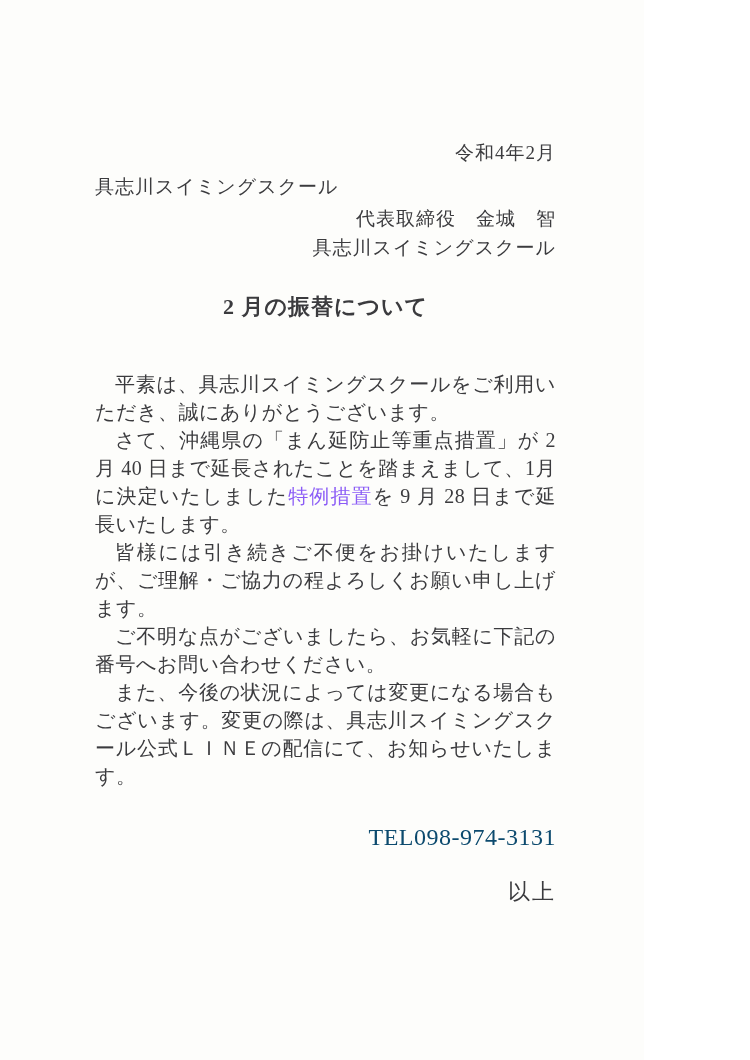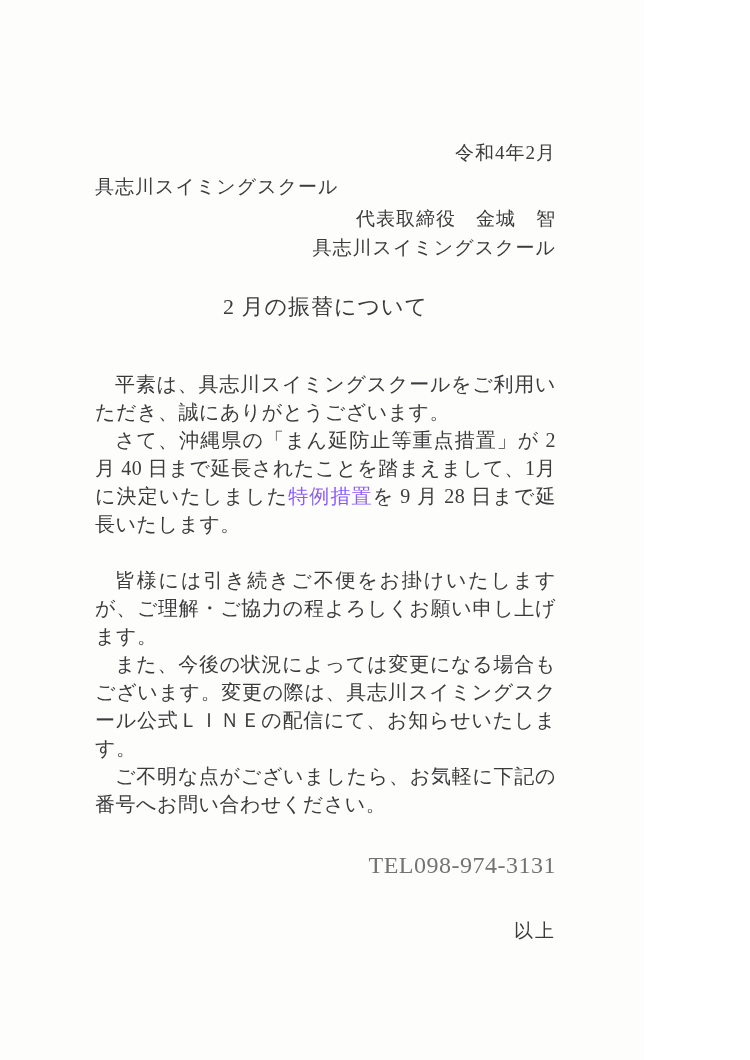--- a/index.html
+++ b/index.html
@@ -34,47 +34,46 @@
   }
   .sender {
     text-align: right;
     font-size: 19px;
     line-height: 29px;
     letter-spacing: 1px;
   }
   .title {
     text-align: center;
     font-size: 22px;
-    font-weight: normal;
+    font-weight: bold;
     letter-spacing: 1px;
     margin: 30px 0 48px 0;
   }
   .body p {
     margin: 0;
     font-size: 20px;
     line-height: 28px;
     letter-spacing: 0.5px;
     text-indent: 1em;
     text-align: justify;
   }
   .body p.para-gap {
-    margin-top: 28px;
   }
   .tel {
     text-align: right;
     font-size: 24px;
     letter-spacing: 0.5px;
     margin-top: 34px;
-    color: #737373;
+    color: #0c4a6e;
   }
   .closing {
     text-align: right;
-    font-size: 19px;
+    font-size: 22px;
     letter-spacing: 2px;
-    margin-top: 39px;
+    margin-top: 26px;
   }
 </style>
 </head>
 <body>
 
 <div class="page">
 
   <div class="date">令和4年2月</div>
 
   <div class="recipient">具志川スイミングスクール</div>
@@ -88,22 +87,22 @@
 
   <div class="body">
     <p>平素は、具志川スイミングスクールをご利用いただき、誠にありがとうございます。</p>
 
     <p><span>さて、沖縄県の「まん延防止等重点措置」が 2 月 40 日まで延長されたことを踏まえまして、1月に決定いたしました</span><span style="color: #8b5cf6;">特例措置</span><span>を 9 月 28 日まで延長いたします。</span></p>
 
 
 
     <p class="para-gap">皆様には引き続きご不便をお掛けいたしますが、ご理解・ご協力の程よろしくお願い申し上げます。</p>
 
+    <p>ご不明な点がございましたら、お気軽に下記の番号へお問い合わせください。</p>
+
     <p>また、今後の状況によっては変更になる場合もございます。変更の際は、具志川スイミングスクール公式ＬＩＮＥの配信にて、お知らせいたします。</p>
-
-    <p>ご不明な点がございましたら、お気軽に下記の番号へお問い合わせください。</p>
   </div>
 
   <div class="tel">TEL098-974-3131</div>
 
   <div class="closing">以上</div>
 
 </div>
 
 </body></html>

